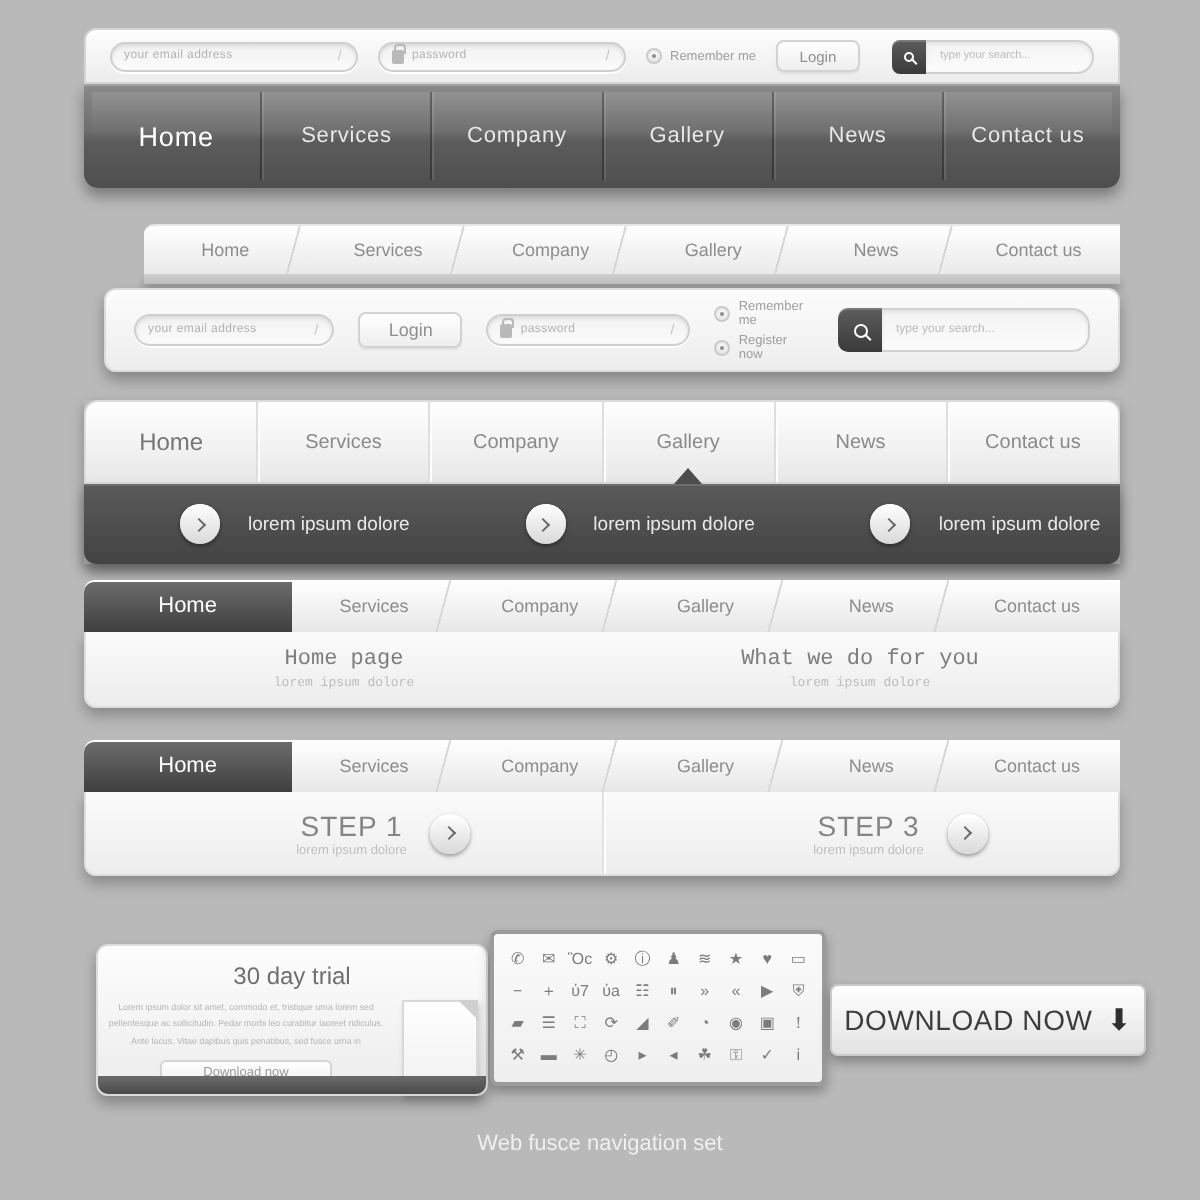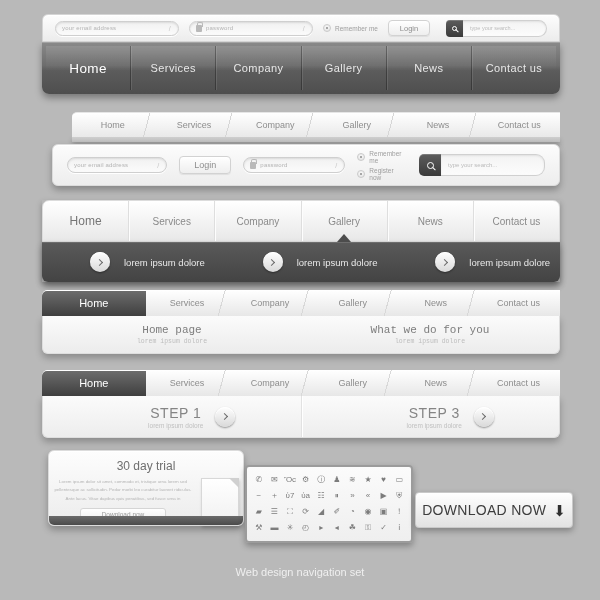--- a/index.html
+++ b/index.html
@@ -217,21 +217,21 @@
     flex:1; display:flex; align-items:center; justify-content:center; gap:12px;
     border-right:1px solid #e2e2e2; box-shadow:1px 0 0 #fff;padding-left:40px;
   }
   .b5-steps .col:last-child { border-right:none; box-shadow:none; }
   .b5-steps .txt { display:flex; flex-direction:column; align-items:center; }
   .b5-steps .h { font-size:14px; color:#858585; letter-spacing:.5px; }
   .b5-steps .s { font-size:6.5px; color:#c0c0c0; margin-top:1px; }
 
   
   .trial {
-    position:absolute; left:48px; top:450px; width:196px; height:76px;
+    position:absolute; left:48px; top:472px; width:196px; height:76px;
     background:linear-gradient(#fdfdfd,#ececec);
     border:1px solid #dcdcdc; border-radius:6px;
     box-shadow:0 4px 7px rgba(0,0,0,.28), inset 0 1px 0 #fff;
     padding:8px 4px;
   }
   .trial h3 { font-size:12px; color:#6f6f6f; font-weight:normal; text-align:center; }
   .trial .body { display:flex; gap:8px; margin-top:5px; }
   .trial p { font-size:4.4px; line-height:1.9; color:#b5b5b5; text-align:center; }
   .trial .dl {
     margin:5px auto 0; width:86px; height:13px; border:1px solid #d5d5d5; border-radius:3px;
@@ -500,14 +500,14 @@
       <span>⚿</span>
       <span>✓</span>
       <span>ℹ</span>
     </div>
 
   <div class="dlbtn">
     <span class="t">DOWNLOAD NOW</span>
     <span class="arrow">⬇</span>
   </div>
 
-  <div class="caption">Web design navigation set</div>
+  <div class="caption">Web fusce navigation set</div>
 </div>
 
 </body></html>

